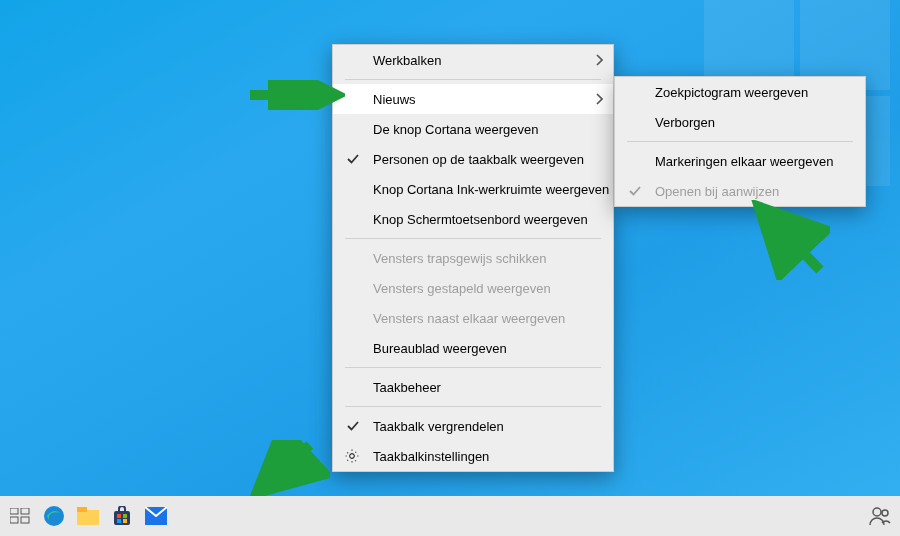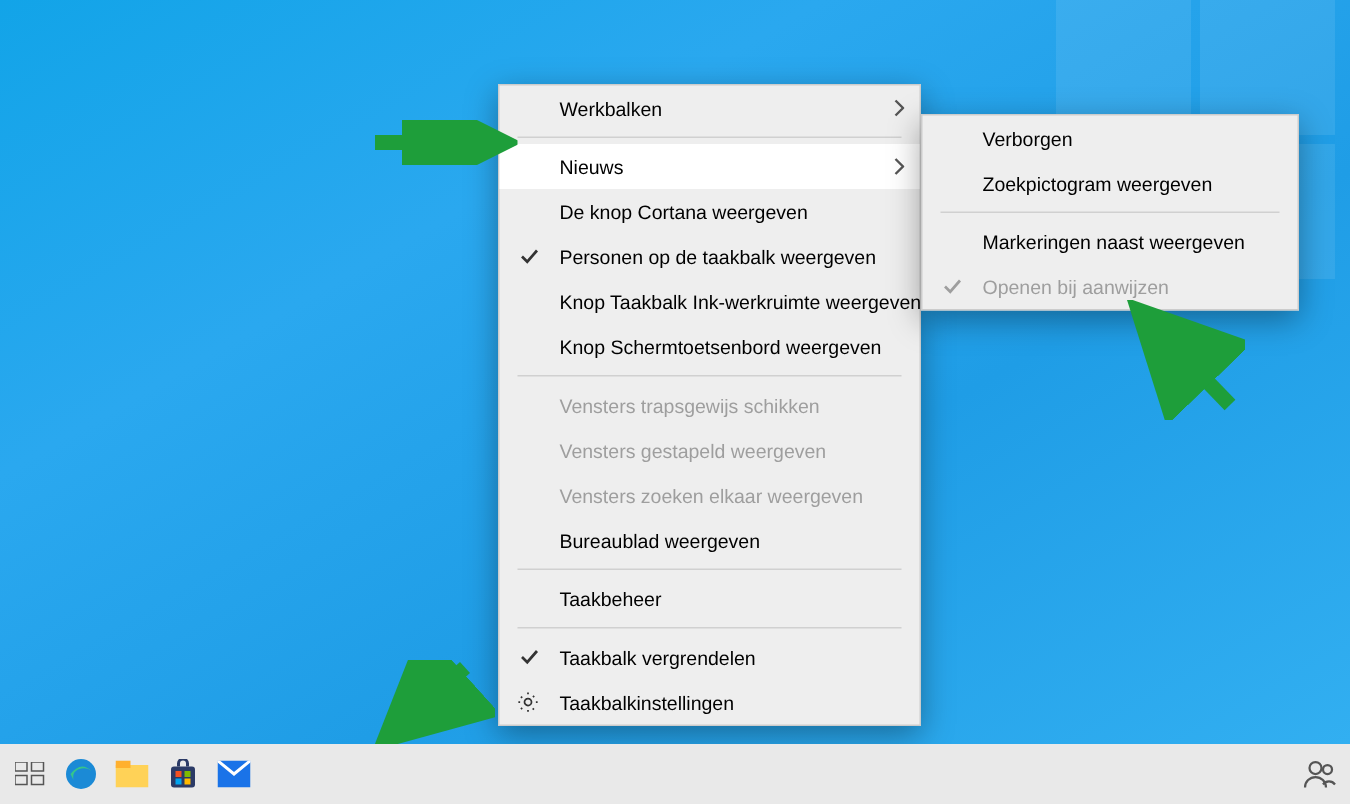--- a/index.html
+++ b/index.html
@@ -32,21 +32,21 @@
 <body>
 
 <div class="desktop">
   <div class="bgwin">
       <div></div>
       <div></div>
       <div></div>
       <div></div>
     </div>
 
-  <div class="menu" id="main-menu" style="left:332px;top:56px;width:280px;">
+  <div class="menu" id="main-menu" style="left:332px;top:44px;width:280px;">
       <div class="row">
         <span>Werkbalken</span>
         <span class="sub-ind">
           <svg width="8" height="12" viewBox="0 0 8 12">
             <path d="M2 1 L7 6 L2 11" fill="none" stroke="#555" stroke-width="1.6"></path>
           </svg>
         </span>
       </div>
       <div class="sep"></div>
       <div class="row highlight">
@@ -62,34 +62,34 @@
       </div>
       <div class="row">
         <span class="check">
           <svg class="chk-svg" viewBox="0 0 12 12">
             <path d="M1 6 L4.5 9.5 L11 2" fill="none" stroke="#333" stroke-width="1.8"></path>
           </svg>
         </span>
         <span>Personen op de taakbalk weergeven</span>
       </div>
       <div class="row">
-        <span>Knop Taakbalk Ink-werkruimte weergeven</span>
+        <span>Knop Cortana Ink-werkruimte weergeven</span>
       </div>
       <div class="row">
         <span>Knop Schermtoetsenbord weergeven</span>
       </div>
       <div class="sep"></div>
       <div class="row disabled">
         <span>Vensters trapsgewijs schikken</span>
       </div>
       <div class="row disabled">
         <span>Vensters gestapeld weergeven</span>
       </div>
       <div class="row disabled">
-        <span>Vensters zoeken elkaar weergeven</span>
+        <span>Vensters naast elkaar weergeven</span>
       </div>
       <div class="row">
         <span>Bureaublad weergeven</span>
       </div>
       <div class="sep"></div>
       <div class="row">
         <span>Taakbeheer</span>
       </div>
       <div class="sep"></div>
       <div class="row">
@@ -105,28 +105,28 @@
           <svg width="14" height="14" viewBox="0 0 24 24">
             <path fill="none" stroke="#333" stroke-width="2" d="M12 8a4 4 0 1 0 .001 8.001A4 4 0 0 0 12 8zm9 4l2 0m-22 0l2 0m9-11l0 2m0 18l0 2m7.07-18.07l-1.41 1.41M5.34 18.66l-1.41 1.41m0-14.14l1.41 1.41m12.02 12.02l1.41 1.41"></path>
           </svg>
         </span>
         <span>Taakbalkinstellingen</span>
       </div>
     </div>
 
   <div class="menu" id="sub-menu" style="left:614px;top:76px;width:250px;">
       <div class="row">
+        <span>Zoekpictogram weergeven</span>
+      </div>
+      <div class="row">
         <span>Verborgen</span>
       </div>
-      <div class="row">
-        <span>Zoekpictogram weergeven</span>
-      </div>
-      <div class="sep"></div>
-      <div class="row">
-        <span>Markeringen naast weergeven</span>
+      <div class="sep"></div>
+      <div class="row">
+        <span>Markeringen elkaar weergeven</span>
       </div>
       <div class="row disabled">
         <span class="check">
           <svg class="chk-svg" viewBox="0 0 12 12">
             <path d="M1 6 L4.5 9.5 L11 2" fill="none" stroke="#9e9e9e" stroke-width="1.8"></path>
           </svg>
         </span>
         <span>Openen bij aanwijzen</span>
       </div>
     </div>

